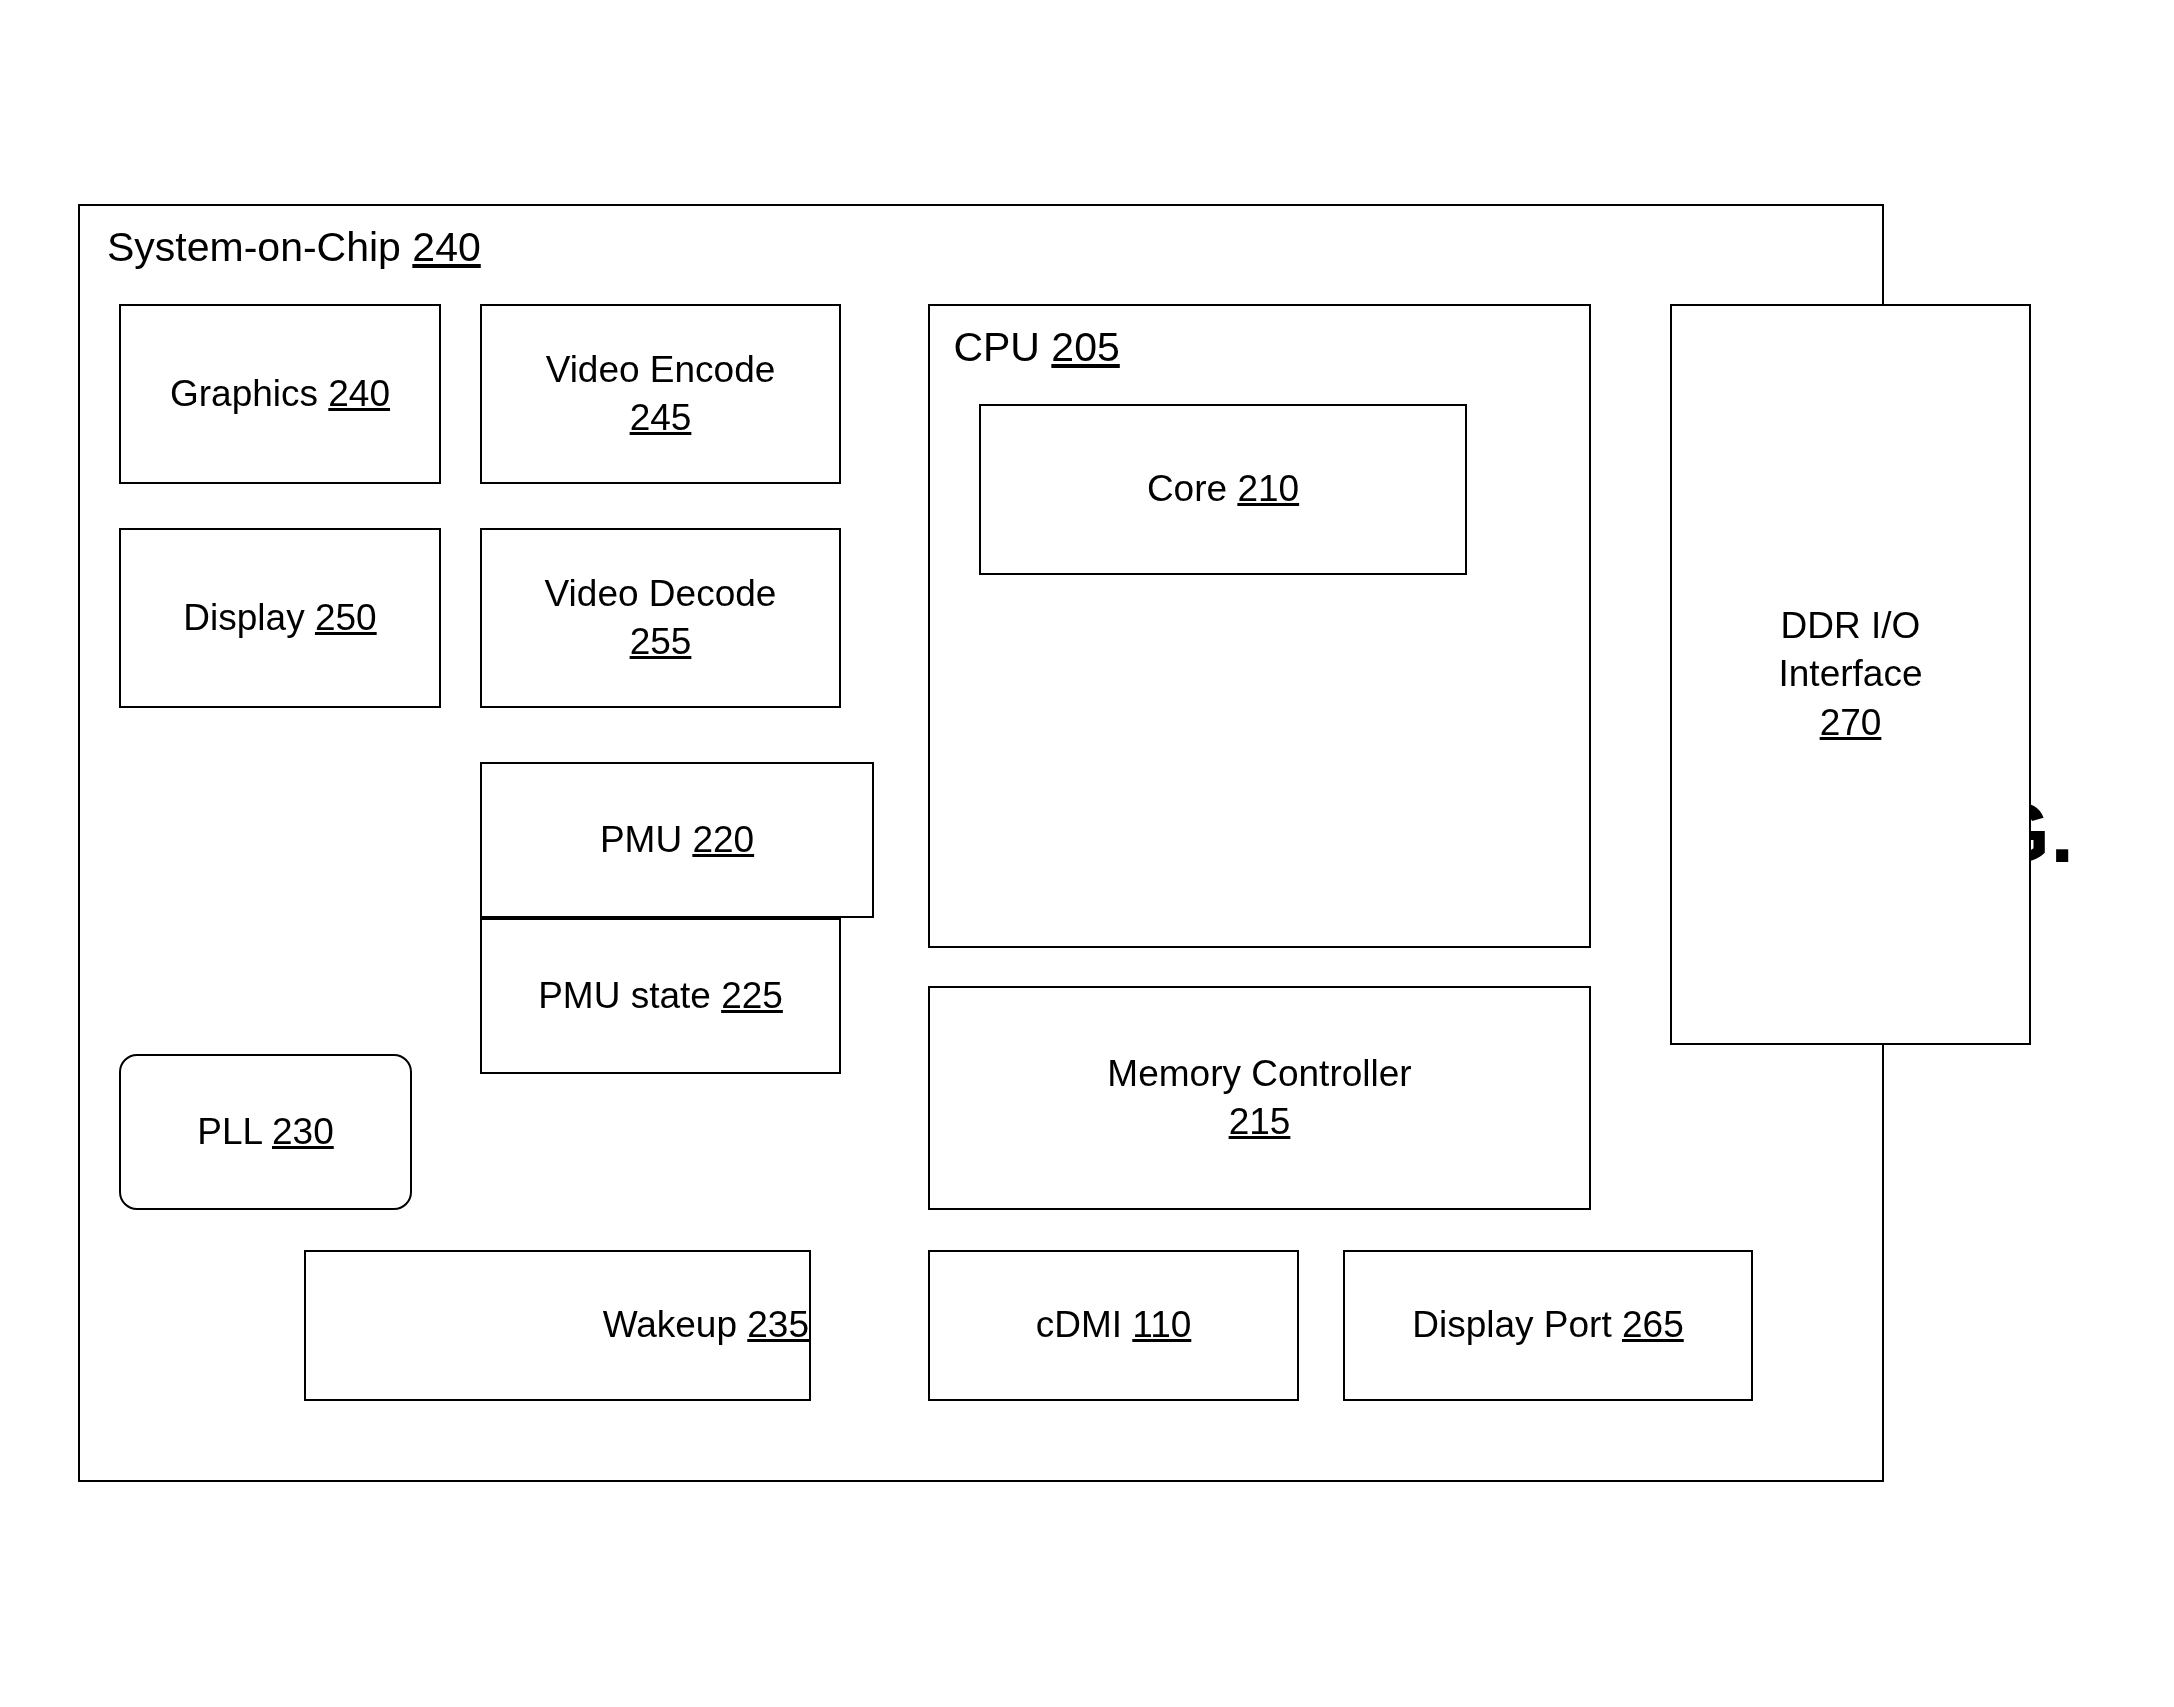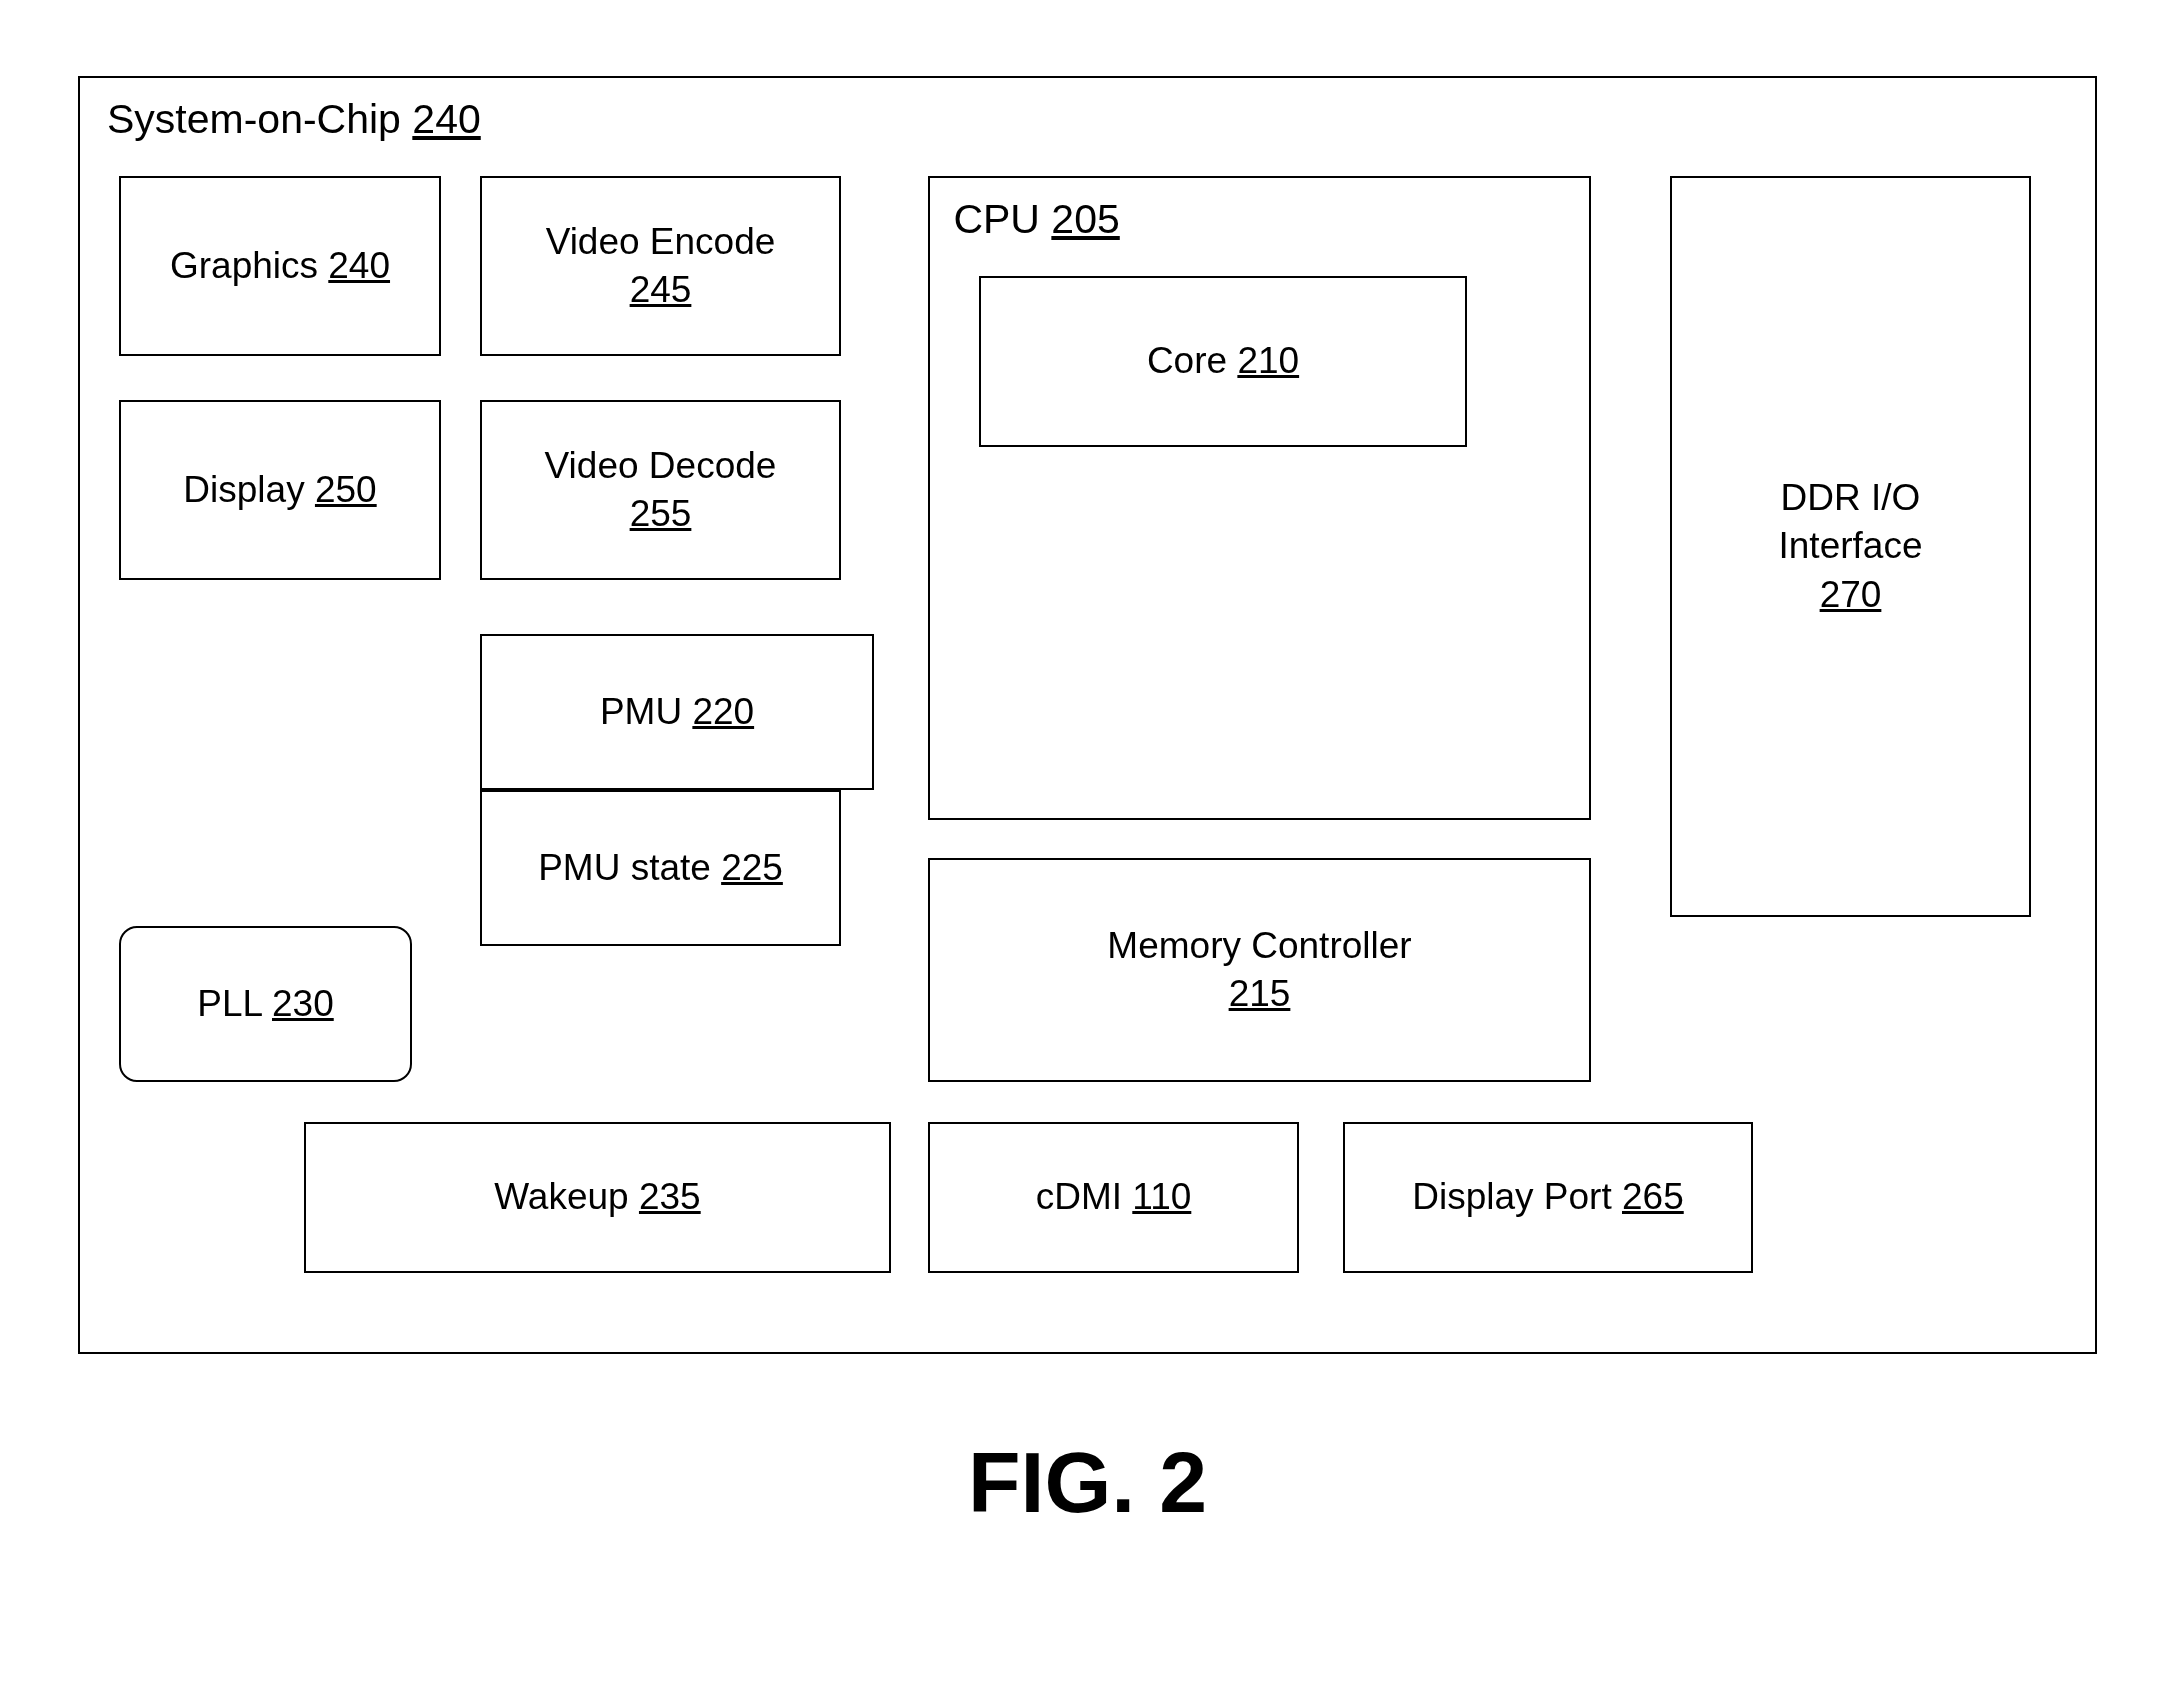--- a/index.html
+++ b/index.html
@@ -11,21 +11,21 @@
       display: flex;
       flex-direction: column;
       align-items: center;
       justify-content: flex-start;
     }
 
     .page-container {
       width: 2175px;
       height: 1708px;
       display: flex;
-      flex-direction: column;
+      flex-direction: row;
       align-items: center;
       padding: 59px 78px 39px 78px;
       margin-top: 17px;
     }
 
     
     .soc-container {
       border: 2.9px solid #000;
       width: 2019px;
       height: 1278px;
@@ -124,21 +124,21 @@
     </div>
 
     <div class="block" style="top:712px; left:400px; width:361px; height:156px;">
       <span>PMU state <u>225</u></span>
     </div>
 
     <div class="block" style="top:848px; left:39px; width:293px; height:156px;border-radius:18px;">
       <span>PLL <u>230</u></span>
     </div>
 
-    <div class="block" style="top:1044px; left:224px; width:587px; height:151px;">
+    <div class="block" style="top:1044px; left:224px; width:507px; height:151px;justify-content:flex-end;">
       <span>Wakeup <u>235</u></span>
     </div>
 
     <div class="cpu-outer">
       <div class="cpu-outer-label">CPU <u>205</u></div>
 
       <div class="block" style="position:absolute; top:98px; left:49px; width:488px; height:171px;">
         <span>Core <u>210</u></span>
       </div>
     </div>

